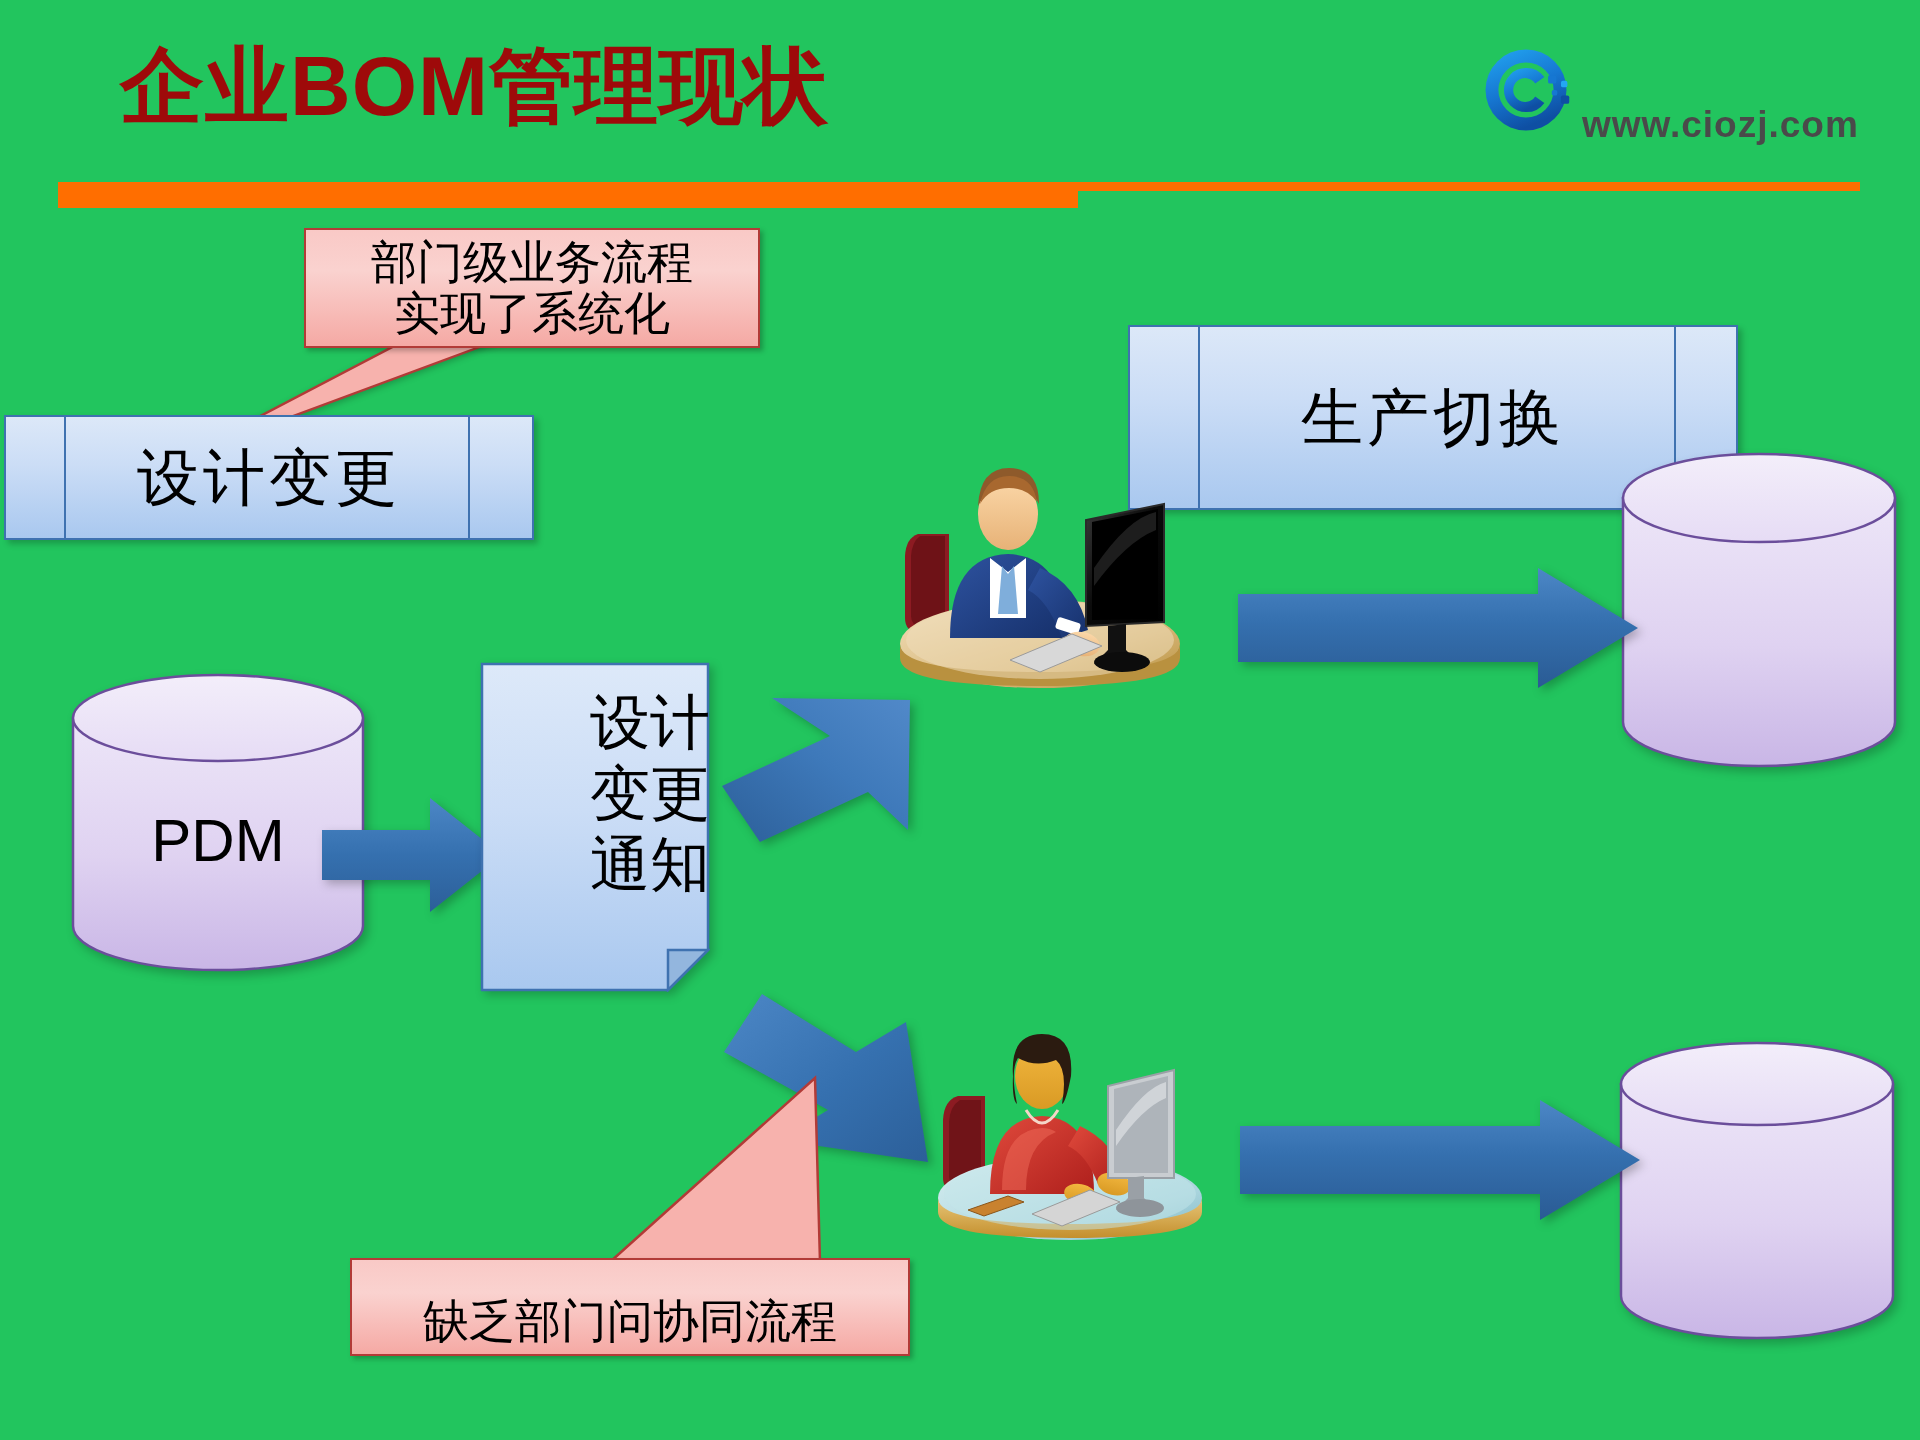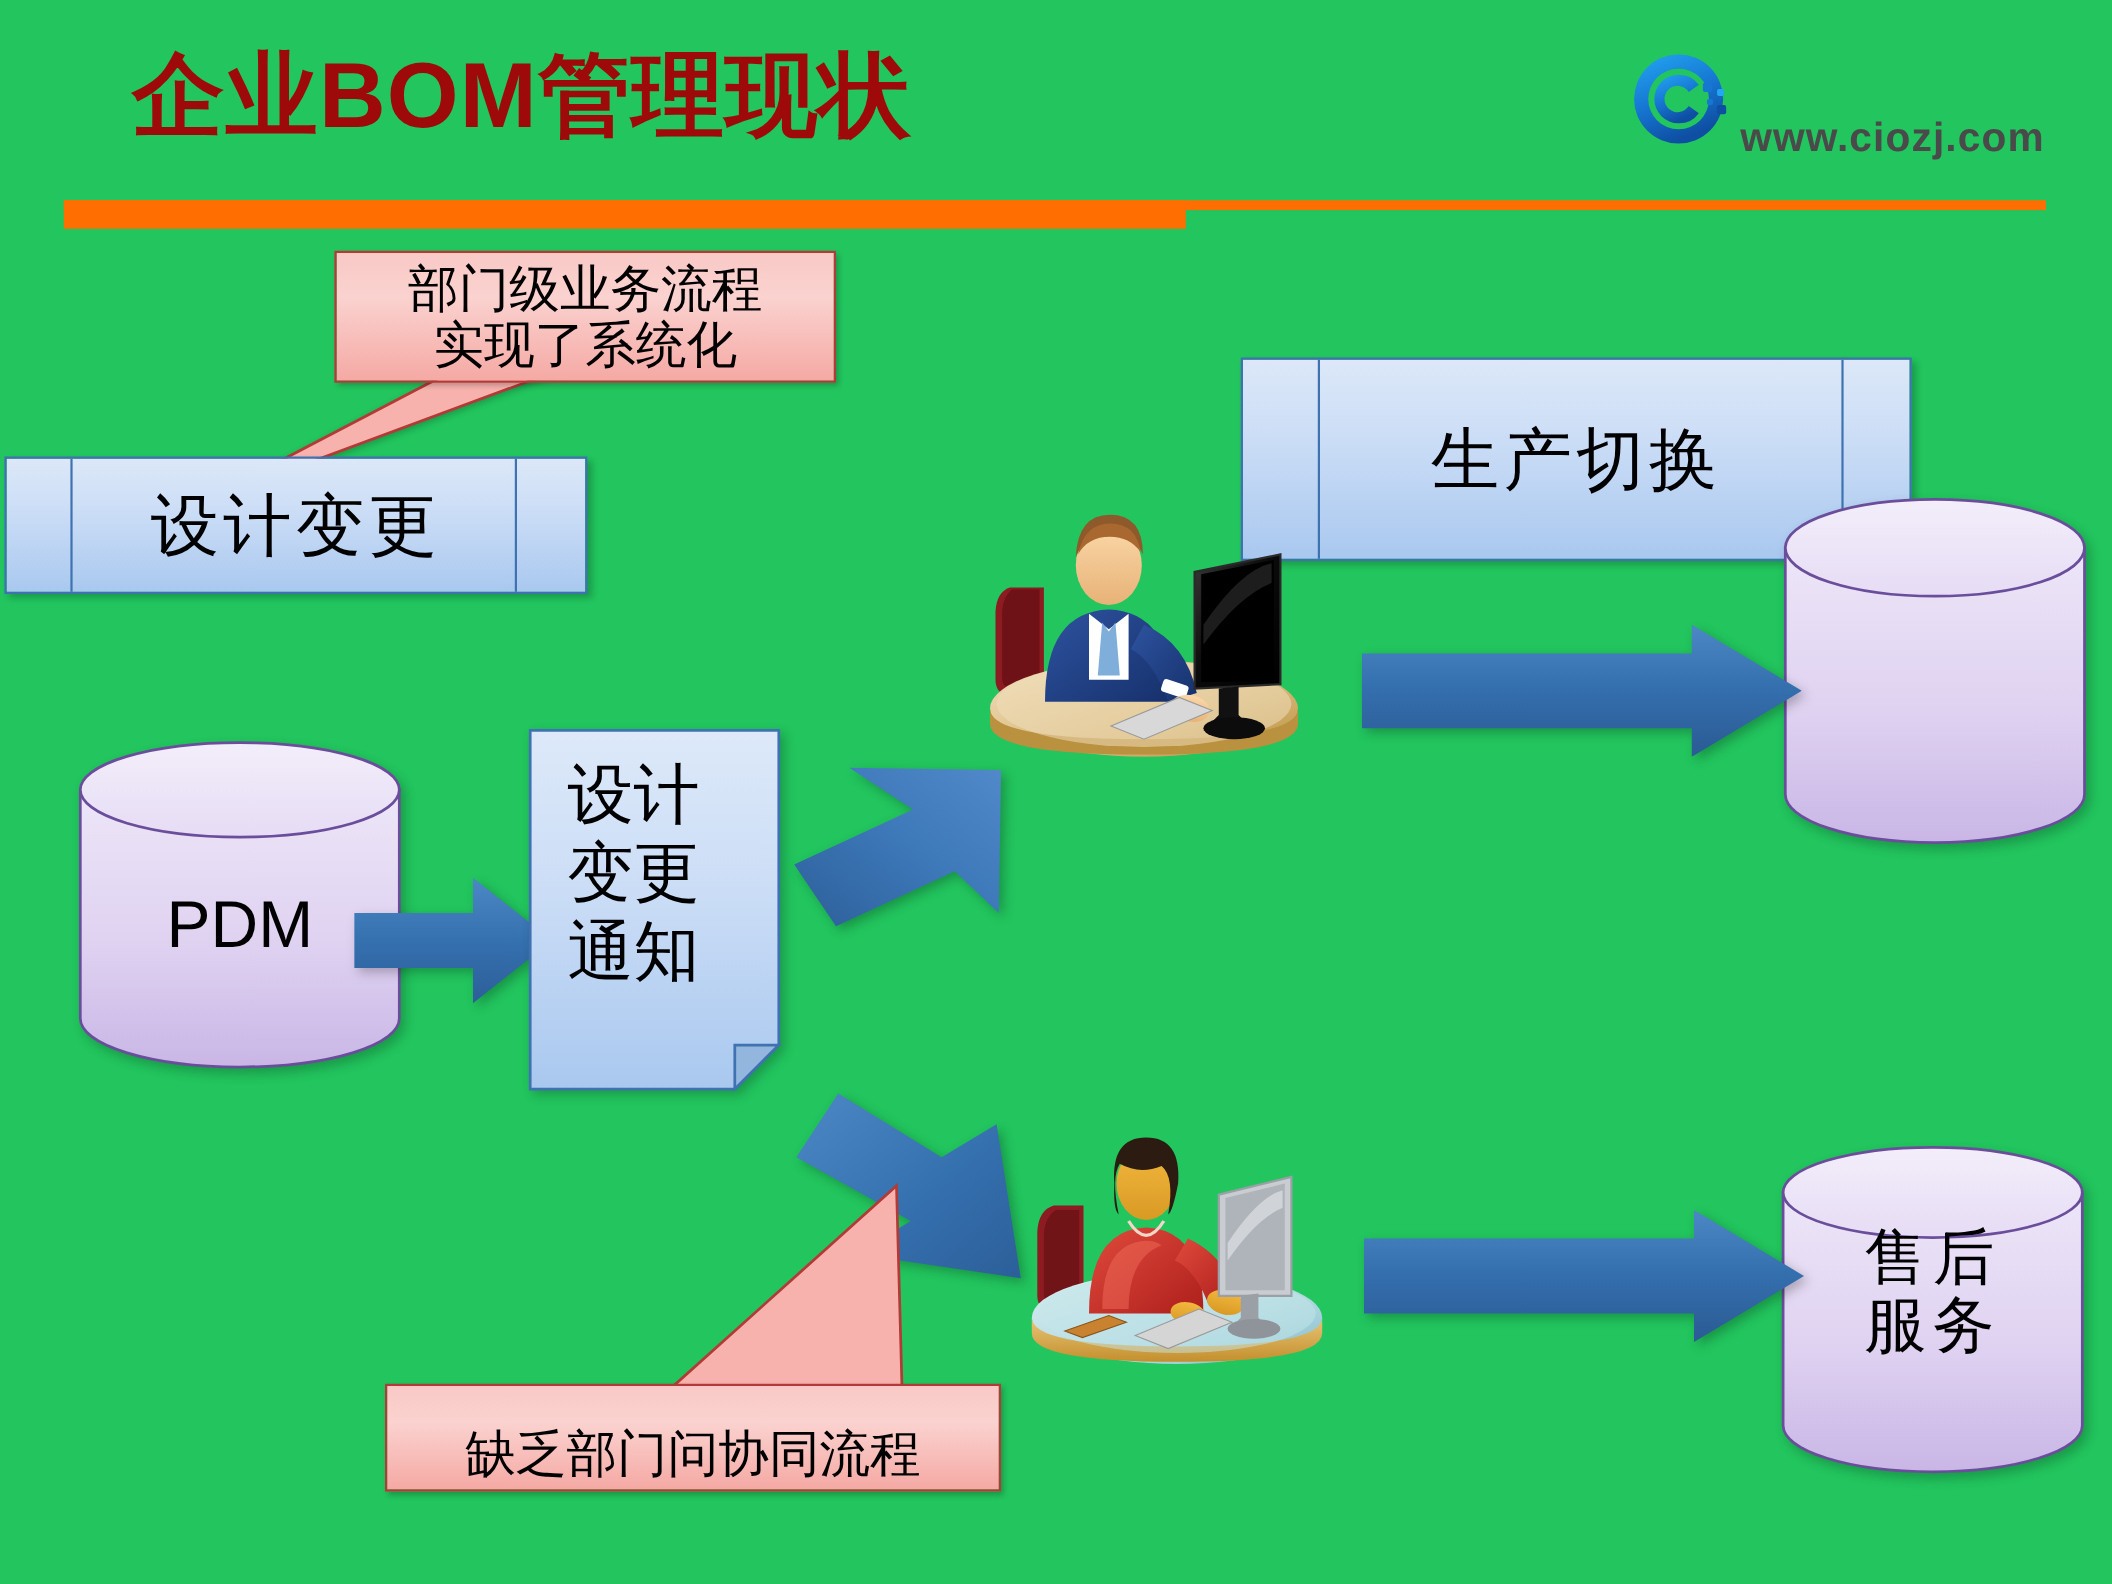--- a/index.html
+++ b/index.html
@@ -144,21 +144,21 @@
   #cyl-after .label { top: 74px; font-size: 56px; letter-spacing: 6px; }
 
   
   #doc-notice {
     position: absolute; left: 480px; top: 662px;
     width: 230px; height: 330px;
     filter: drop-shadow(4px 4px 5px rgba(0,0,0,0.22));
   }
   #doc-notice .label {
     position: absolute; left: 0; right: 0; top: 26px;
-    text-align: left; font-size: 60px; color: #000;
+    text-align: right; font-size: 60px; color: #000;
     line-height: 1.18; white-space: pre-line; padding-left: 36px;
   }
 
   
   .arrow { position: absolute; filter: drop-shadow(4px 4px 5px rgba(0,0,0,0.25)); }
   #arrow-pdm-doc  { left: 322px;  top: 790px;  width: 180px; height: 130px; }
   #arrow-up       { left: 712px;  top: 680px;  width: 210px; height: 165px; }
   #arrow-down     { left: 716px;  top: 990px;  width: 230px; height: 180px; }
   #arrow-to-erp   { left: 1238px; top: 568px;  width: 400px; height: 120px; }
   #arrow-to-after { left: 1240px; top: 1100px; width: 400px; height: 120px; }
@@ -424,22 +424,20 @@
           <stop offset="100%" stop-color="#C9B6E6"></stop>
         </linearGradient>
         <linearGradient id="cyltop3" x1="0" y1="0" x2="0" y2="1">
           <stop offset="0%" stop-color="#F3EEFA"></stop>
           <stop offset="100%" stop-color="#E6DCF5"></stop>
         </linearGradient>
       </defs>
       <path d="M3,44 L3,256 A136,42 0 0 0 275,256 L275,44 Z" fill="url(#cylg3)" stroke="#6B4E9B" stroke-width="2.5"></path>
       <ellipse cx="139" cy="44" rx="136" ry="41" fill="url(#cyltop3)" stroke="#6B4E9B" stroke-width="2.5"></ellipse>
     </svg>
-    <div class="label">售后
-服务</div>
   </div>
 
   <svg class="arrow" id="arrow-to-erp" viewBox="0 0 400 120">
     <defs>
       <linearGradient id="arrg4" x1="0" y1="0" x2="0" y2="1">
         <stop offset="0%" stop-color="#4C87C6"></stop>
         <stop offset="45%" stop-color="#3570AF"></stop>
         <stop offset="100%" stop-color="#2A5B94"></stop>
       </linearGradient>
     </defs>

